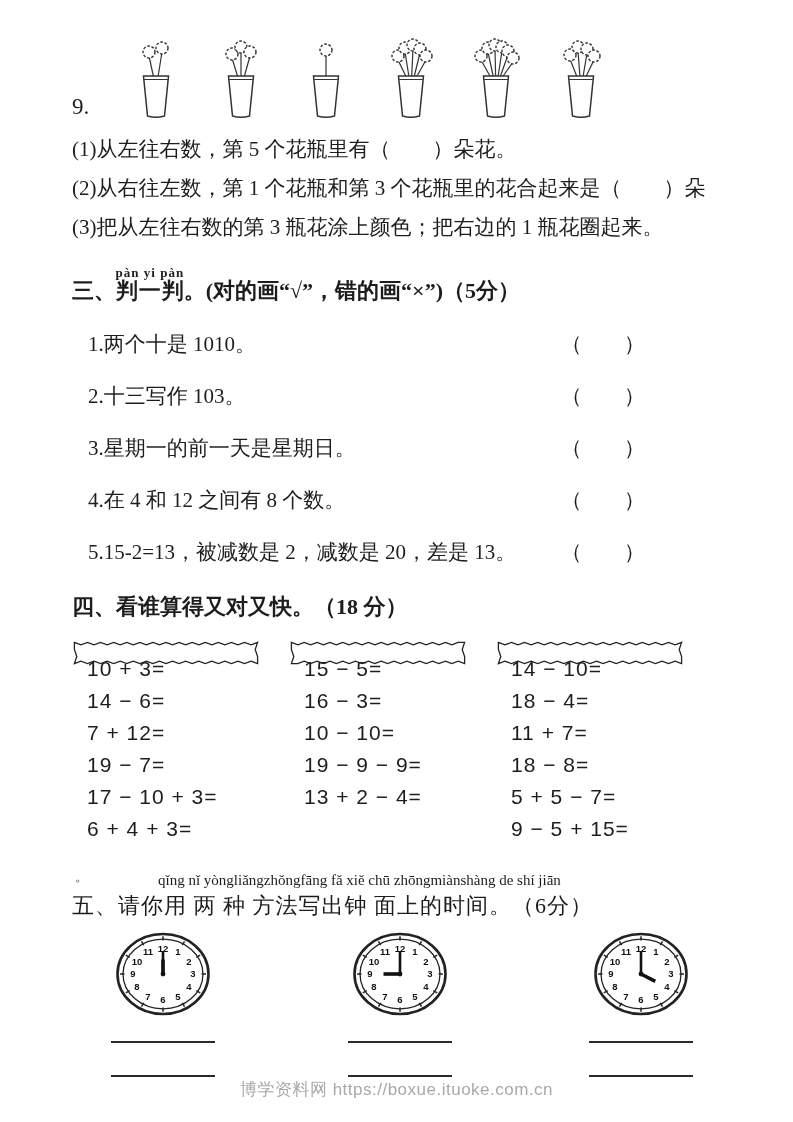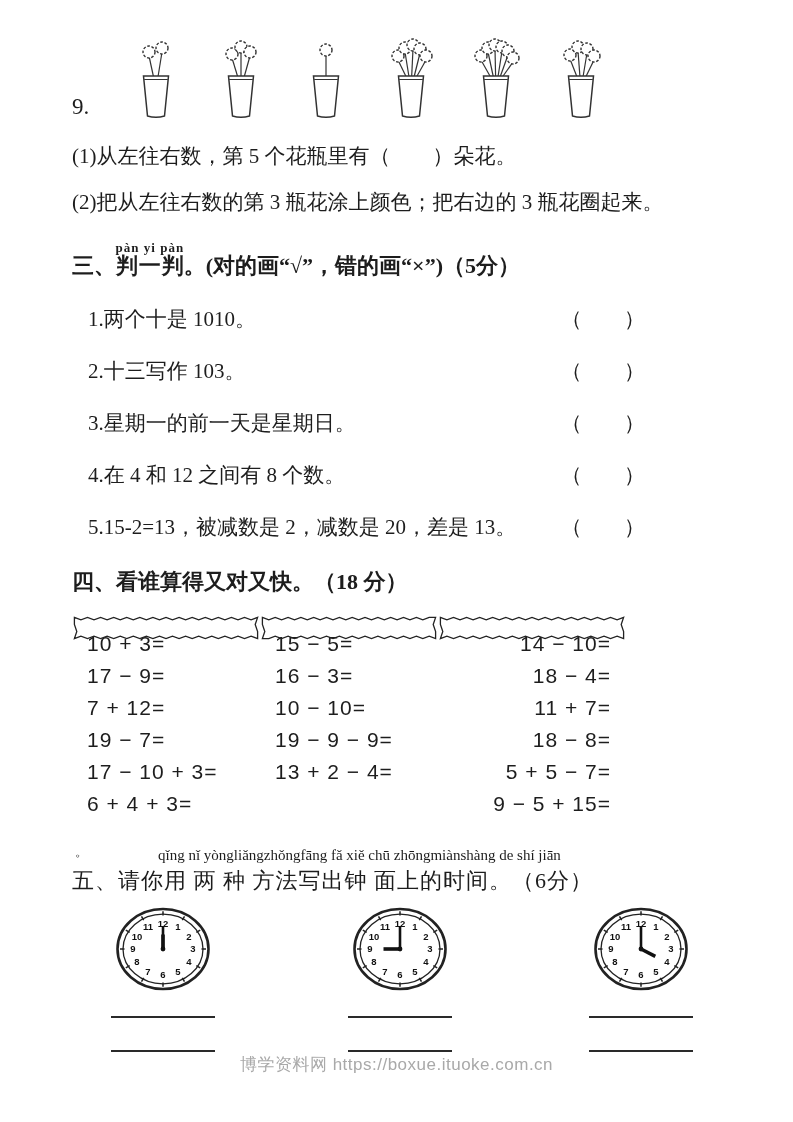--- a/index.html
+++ b/index.html
@@ -6,34 +6,34 @@
   .sheet {
     position:relative; width:793px; height:1122px; margin:0 auto;
     background:#ffffff; color:#1d1d1d; overflow:hidden; box-sizing:border-box;
     padding:34px 70px 0 72px;
     font-family:"Liberation Serif", serif;
   }
   
   .q9-row { display:flex; align-items:flex-end; height:90px; }
   .q9-num { font-size:23px; padding-bottom:4px; }
   .vases  { display:flex; gap:27px; margin-left:38px; align-items:flex-end; }
-  .part   { font-size:21px; margin-top:18px; white-space:nowrap; }
+  .part   { font-size:21px; margin-top:11px; white-space:nowrap; }
   
   .sec-heading { font-size:22px; font-weight:bold; margin-top:26px; white-space:nowrap; }
   ruby rt { font-size:13px; font-weight:bold; letter-spacing:1px; }
   
   #judge-list { margin-top:8px; }
   .judge-row { display:flex; justify-content:space-between; font-size:21px; margin-top:24px; padding-right:78px; white-space:nowrap;margin-left:16px; }
   
-  .boxes { display:flex; margin-top:18px; }
+  .boxes { display:flex; gap:29px; margin-top:18px; }
   .calc-box { position:relative; box-sizing:border-box; padding:13px 15px;
               font-family:"Liberation Sans", sans-serif; font-size:21px; }
   .calc-box:nth-child(1){ width:188px; }
   .calc-box:nth-child(2){ width:178px; }
-  .calc-box:nth-child(3){ width:188px;text-align:right; }
+  .calc-box:nth-child(3){ width:188px; }
   .calc-box svg.zz { position:absolute; left:0; top:0; pointer-events:none; }
   .calc-line { line-height:32px; letter-spacing:1px; white-space:nowrap; }
   
   .sec5-head { position:relative; margin-top:14px; }
   .stray { position:absolute; left:3px; top:-4px; font-size:13px; }
   .pinyin-line { font-size:15px; margin-left:86px; white-space:nowrap; font-weight:normal; }
   .sec5-title { font-size:22px; font-weight:normal; margin-top:2px; white-space:nowrap; letter-spacing:1px; }
   
   .clocks { position:relative; height:92px; margin-top:8px; }
   .clock  { position:absolute; top:2px; }
@@ -114,21 +114,22 @@
           <line x1="-11.8" y1="41.5" x2="11.8" y2="41.5" stroke="#333" stroke-width="1"></line>
           <circle cx="-11" cy="17" r="6" fill="#fff" stroke="#333" stroke-width="1.4" stroke-dasharray="2.6 1.7"></circle>
           <circle cx="-3" cy="9" r="6" fill="#fff" stroke="#333" stroke-width="1.4" stroke-dasharray="2.6 1.7"></circle>
           <circle cx="6" cy="11" r="6" fill="#fff" stroke="#333" stroke-width="1.4" stroke-dasharray="2.6 1.7"></circle>
           <circle cx="13" cy="18" r="6" fill="#fff" stroke="#333" stroke-width="1.4" stroke-dasharray="2.6 1.7"></circle>
         </svg>
       </div>
   </div>
   <div id="q9-parts">
       <div class="part">(1)从左往右数，第 5 个花瓶里有（　　）朵花。</div>
-      <div class="part">(2)把从左往右数的第 3 瓶花涂上颜色；把右边的 3 瓶花圈起来。</div>
+      <div class="part">(2)从右往左数，第 1 个花瓶和第 3 个花瓶里的花合起来是（　　）朵</div>
+      <div class="part">(3)把从左往右数的第 3 瓶花涂上颜色；把右边的 1 瓶花圈起来。</div>
     </div>
 
   <div class="sec-heading"><span>三、</span><ruby><span>判一判</span><rt>pàn yi pàn</rt></ruby><span>。(对的画“√”，错的画“×”)（5分）</span></div>
   <div id="judge-list">
       <div class="judge-row">
         <span>1.两个十是 1010。</span>
         <span>（　　）</span>
       </div>
       <div class="judge-row">
         <span>2.十三写作 103。</span>
@@ -145,21 +146,21 @@
       <div class="judge-row">
         <span>5.15-2=13，被减数是 2，减数是 20，差是 13。</span>
         <span>（　　）</span>
       </div>
     </div>
 
   <div class="sec-heading">四、看谁算得又对又快。（18 分）</div>
   <div class="boxes" id="calc-boxes">
       <div class="calc-box">
         <div class="calc-line">10 + 3=</div>
-        <div class="calc-line">17 − 9=</div>
+        <div class="calc-line">14 − 6=</div>
         <div class="calc-line">7 + 12=</div>
         <div class="calc-line">19 − 7=</div>
         <div class="calc-line">17 − 10 + 3=</div>
         <div class="calc-line">6 + 4 + 3=</div>
         <svg class="zz" width="188" height="26">
           <path d="M2.4,2.4L8.9,4.8L15.5,2.4L22.0,4.8L28.6,2.4L35.1,4.8L41.7,2.4L48.2,4.8L54.7,2.4L61.3,4.8L67.8,2.4L74.4,4.8L80.9,2.4L87.5,4.8L94.0,2.4L100.5,4.8L107.1,2.4L113.6,4.8L120.2,2.4L126.7,4.8L133.3,2.4L139.8,4.8L146.3,2.4L152.9,4.8L159.4,2.4L166.0,4.8L172.5,2.4L179.1,4.8L185.6,2.4L183.2,9.5L185.6,16.5L185.6,23.6L179.1,21.2L172.5,23.6L166.0,21.2L159.4,23.6L152.9,21.2L146.3,23.6L139.8,21.2L133.3,23.6L126.7,21.2L120.2,23.6L113.6,21.2L107.1,23.6L100.5,21.2L94.0,23.6L87.5,21.2L80.9,23.6L74.4,21.2L67.8,23.6L61.3,21.2L54.7,23.6L48.2,21.2L41.7,23.6L35.1,21.2L28.6,23.6L22.0,21.2L15.5,23.6L8.9,21.2L2.4,23.6L4.8,16.5L2.4,9.5Z" fill="none" stroke="#222" stroke-width="1.3"></path>
         </svg>
       </div>
       <div class="calc-box">
         <div class="calc-line">15 − 5=</div>

